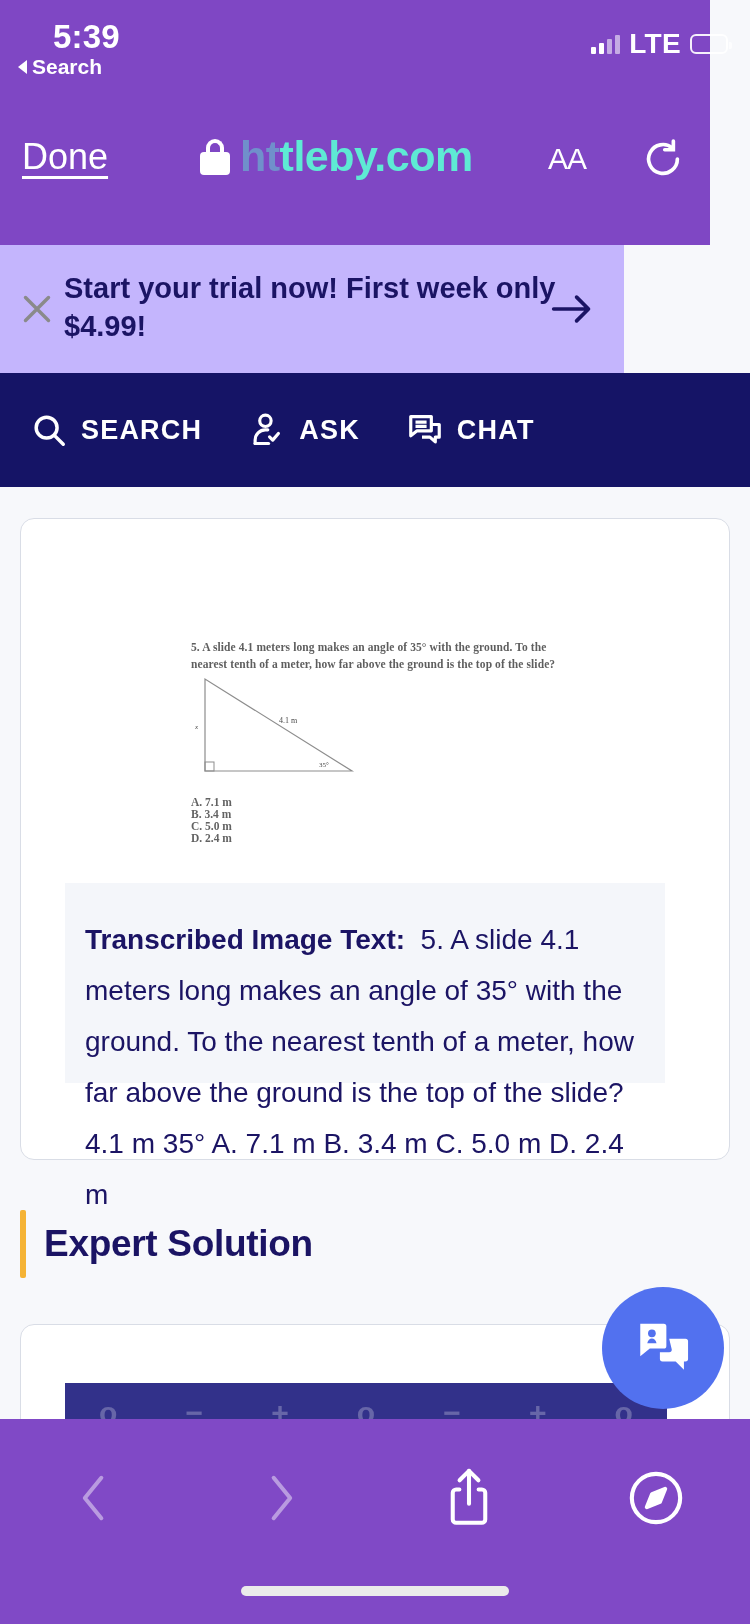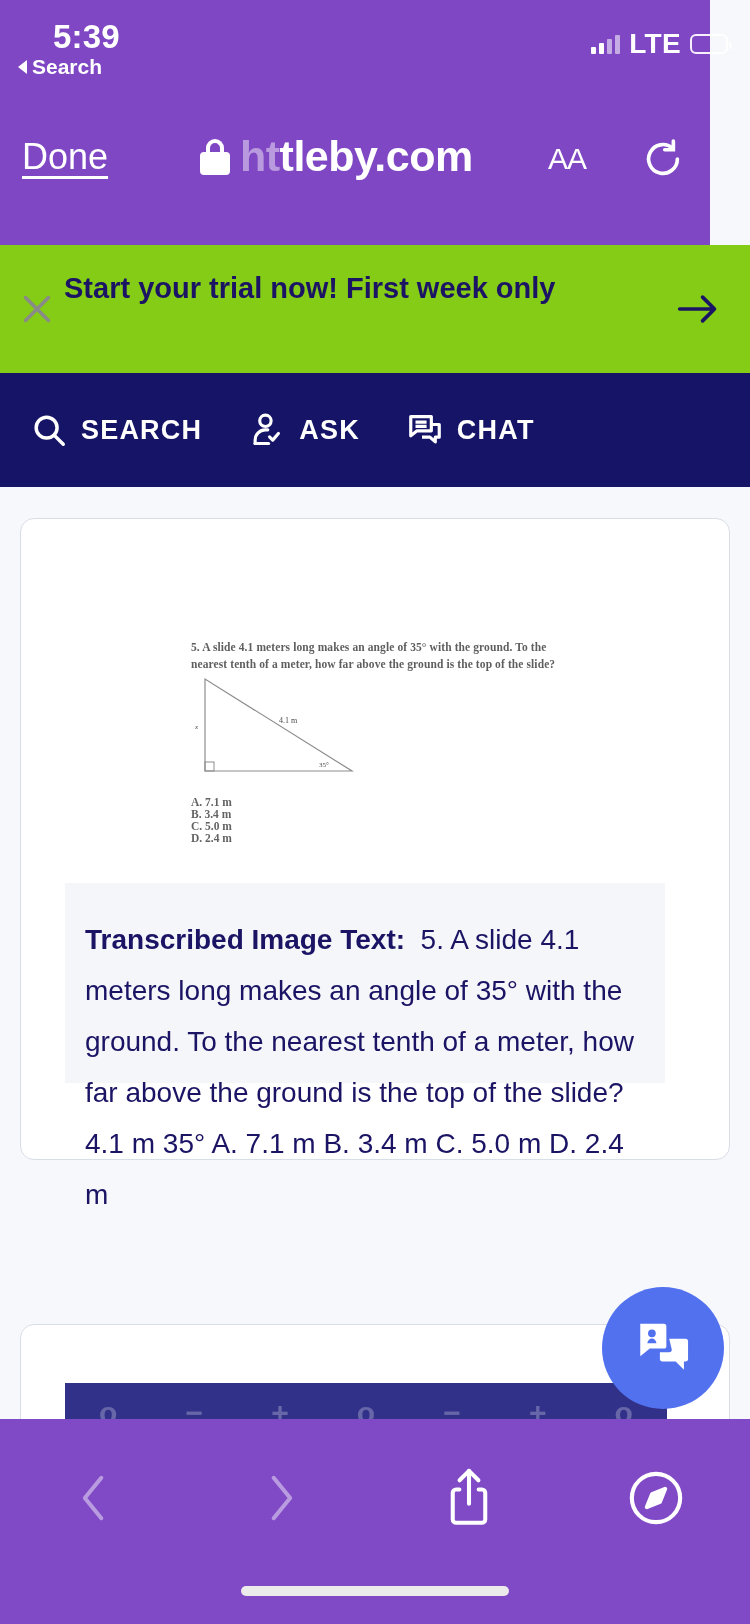--- a/index.html
+++ b/index.html
@@ -64,36 +64,36 @@
   .lock{ position:relative; width:30px; height:36px; }
   .lock .shackle{
     position:absolute; left:6px; top:0; width:18px; height:17px;
     border:4.5px solid #fff; border-bottom:none; border-radius:9px 9px 0 0;
   }
   .lock .body{
     position:absolute; left:0; bottom:0; width:30px; height:23px;
     background:#fff; border-radius:4px;
   }
   .url-text{
-    color:#ffffff; font-size:43px; font-weight:600; letter-spacing:-.5px;
+    color:#5eead4; font-size:43px; font-weight:600; letter-spacing:-.5px;
     position:relative;
   }
   .url-text .ghost{ opacity:.45; }
   .aa{
     position:absolute; left:548px; top:32px; color:#fff;
     font-size:30px; letter-spacing:-1px; font-weight:400;
   }
   .reload{
     position:absolute; left:640px; top:26px; width:46px; height:46px;
   }
 
   
   .promo{
-    position:absolute; left:0; top:245px; width:750px; height:128px;
-    background:#84cc16; display:flex; align-items:center;
+    position:absolute; left:0; top:245px; width:624px; height:128px;
+    background:#c4b5fd; display:flex; align-items:center;
   }
   .promo-close{
     position:absolute; left:14px; top:50%; transform:translateY(-50%);
     width:46px; height:46px;
   }
   .promo-text{
     position:absolute; left:64px; top:24px; width:560px;
     color:#1b1464; font-size:29px; font-weight:700; line-height:1.32;
   }
   .promo-arrow{ position:absolute; right:30px; top:50%; transform:translateY(-50%); width:44px; height:40px; }
@@ -236,20 +236,21 @@
   </div>
 
   <div class="promo">
     <div class="promo-close">
       <svg width="46" height="46" viewBox="0 0 24 24" stroke="#8a8a8a" stroke-width="1.8" stroke-linecap="round">
         <path d="M6 6 L18 18 M18 6 L6 18"></path>
       </svg>
     </div>
     <div class="promo-text">
       <div>Start your trial now! First week only</div>
+      <div>$4.99!</div>
     </div>
     <div class="promo-arrow">
       <svg width="44" height="40" viewBox="0 0 24 20" fill="none" stroke="#1b1464" stroke-width="2" stroke-linecap="round" stroke-linejoin="round">
         <path d="M2 10 H21 M14.5 3.5 L21 10 L14.5 16.5"></path>
       </svg>
     </div>
   </div>
 
   <div class="navbar">
 
@@ -302,20 +303,24 @@
           <span>C.  5.0 m</span>
           <span>D.  2.4 m</span>
         </div>
       </div>
 
       <div class="transcribe">
         <p><b>Transcribed Image Text:</b>&nbsp;&nbsp;<span>5. A slide 4.1 meters long makes an angle of 35° with the ground. To the nearest tenth of a meter, how far above the ground is the top of the slide? 4.1 m 35° A. 7.1 m B. 3.4 m C. 5.0 m D. 2.4 m</span></p>
       </div>
     </div>
 
+    <div class="expert">
+      <span class="bar"></span>
+      <h2>Expert Solution</h2>
+    </div>
 
     <div class="card2">
       <div class="mathbar">
         <span>o</span>
         <span>−</span>
         <span>+</span>
         <span>o</span>
         <span>−</span>
         <span>+</span>
         <span>o</span>

